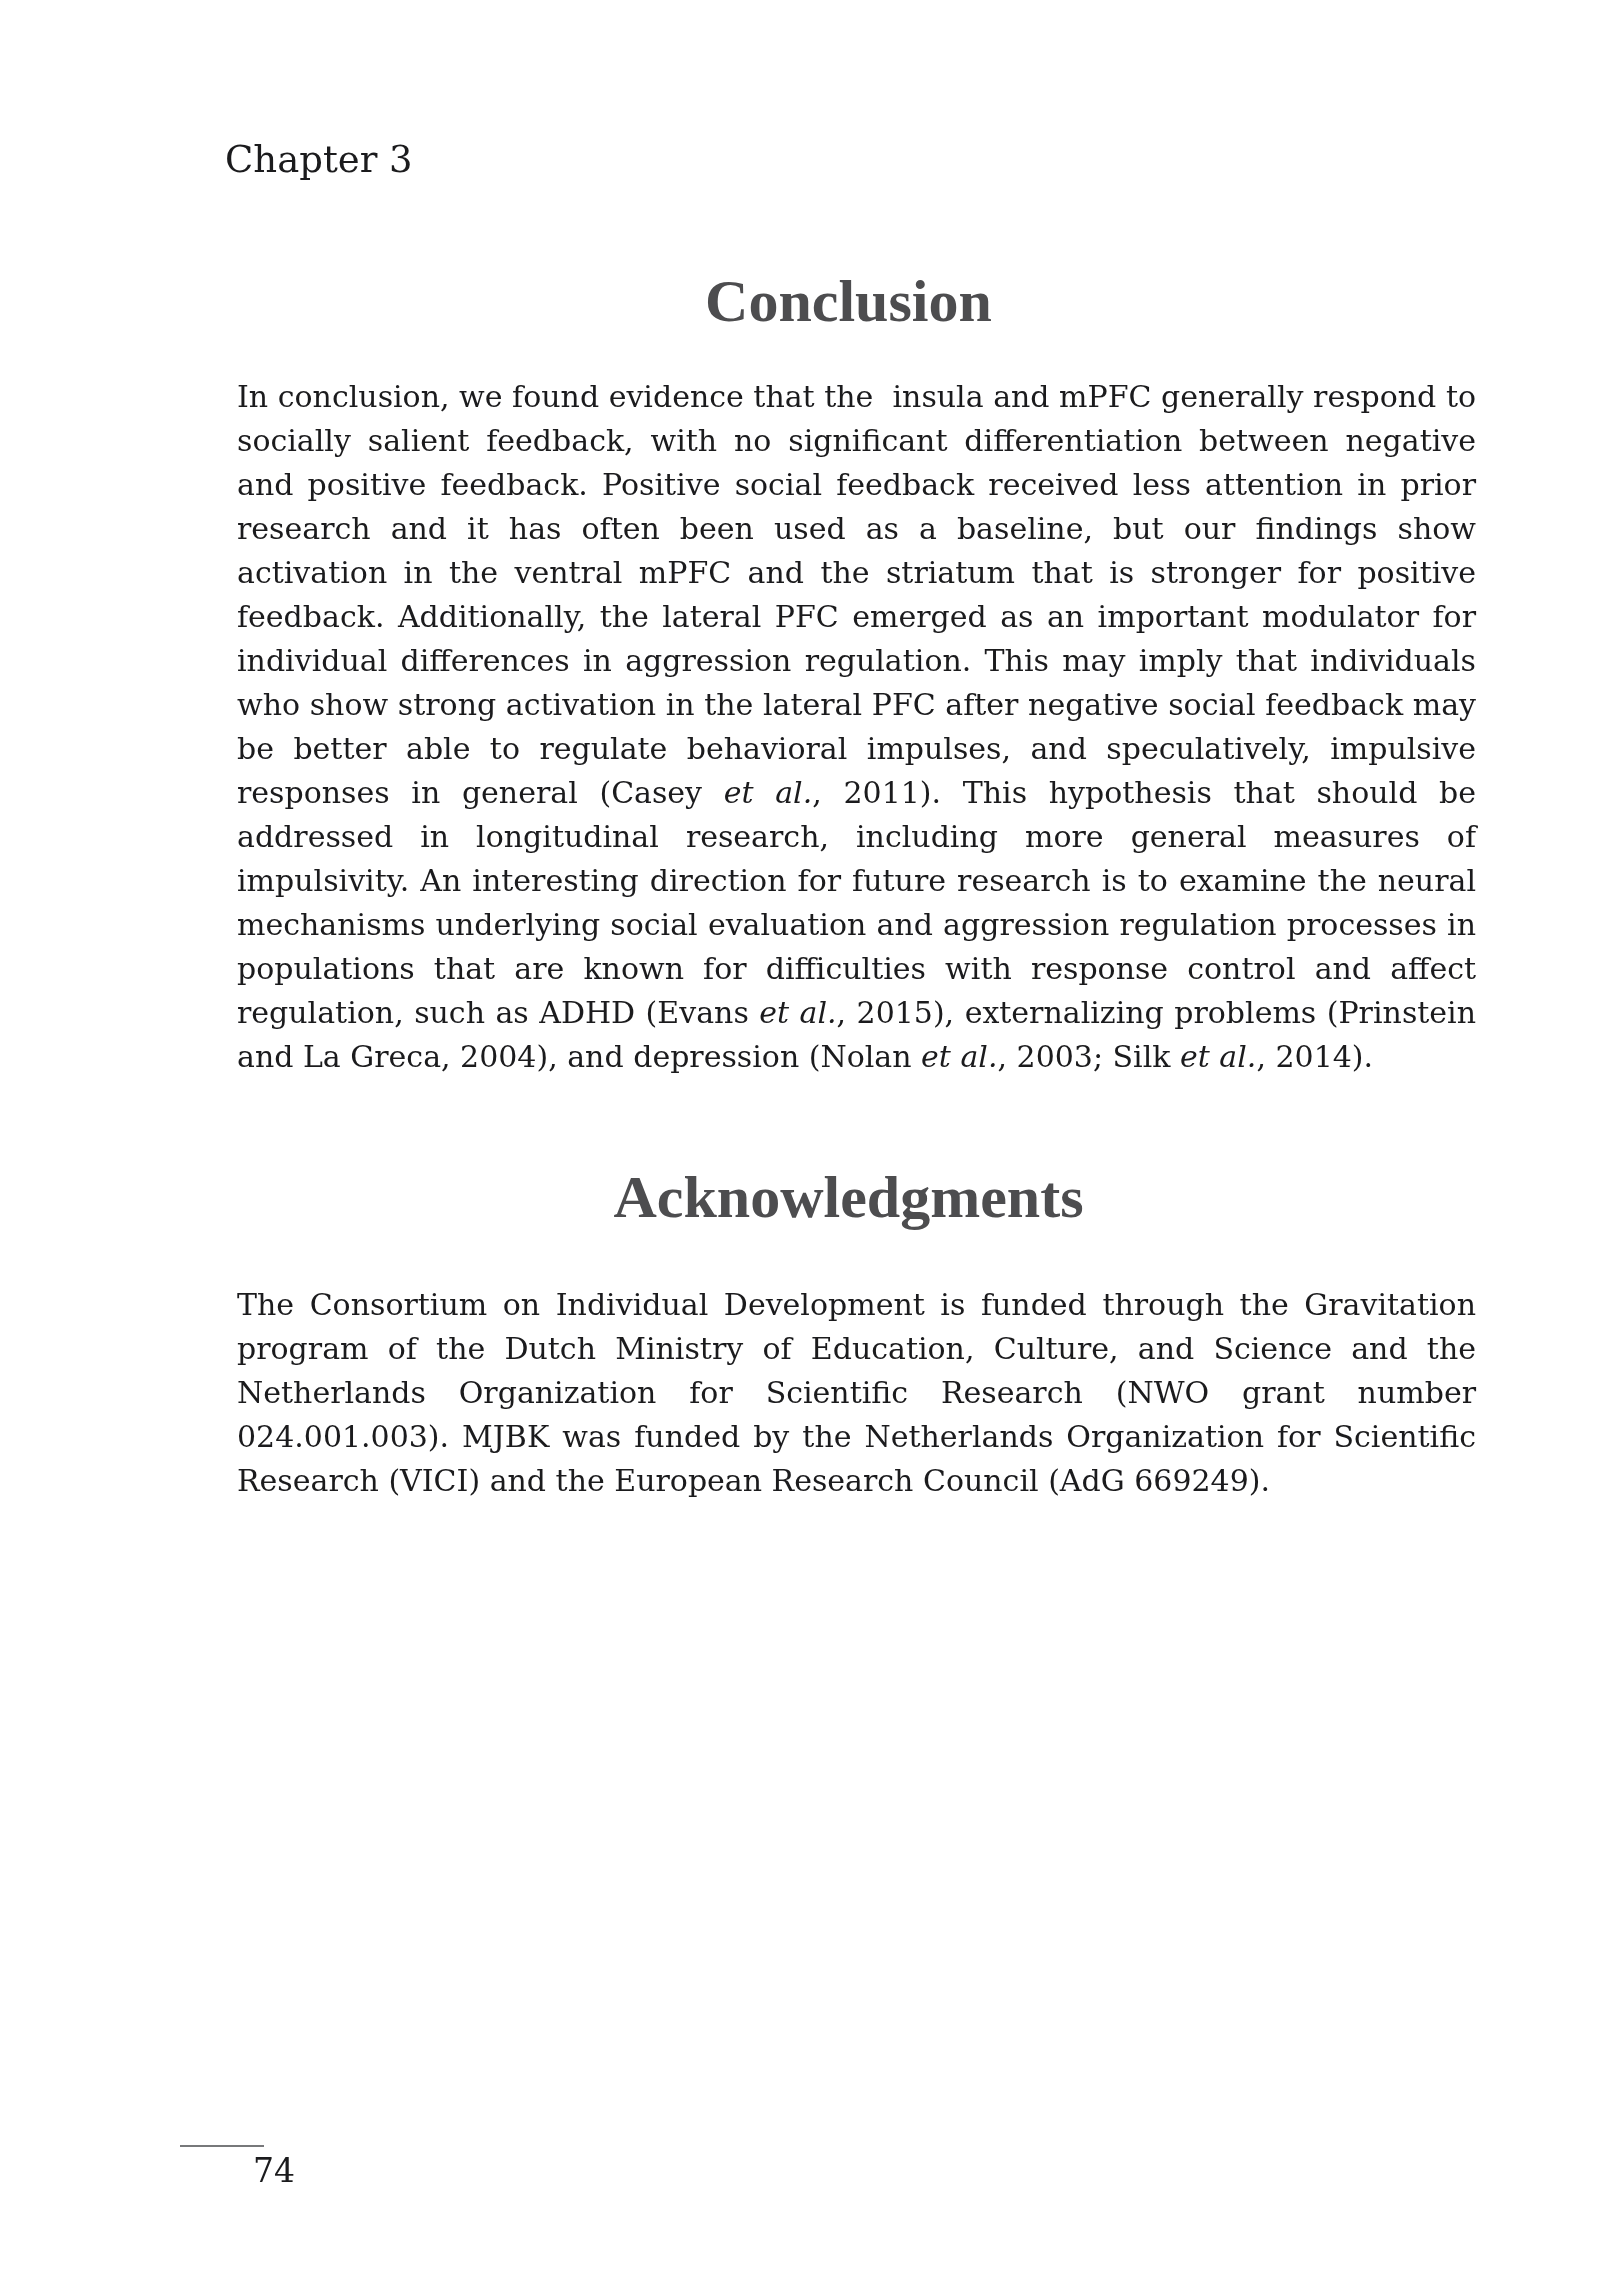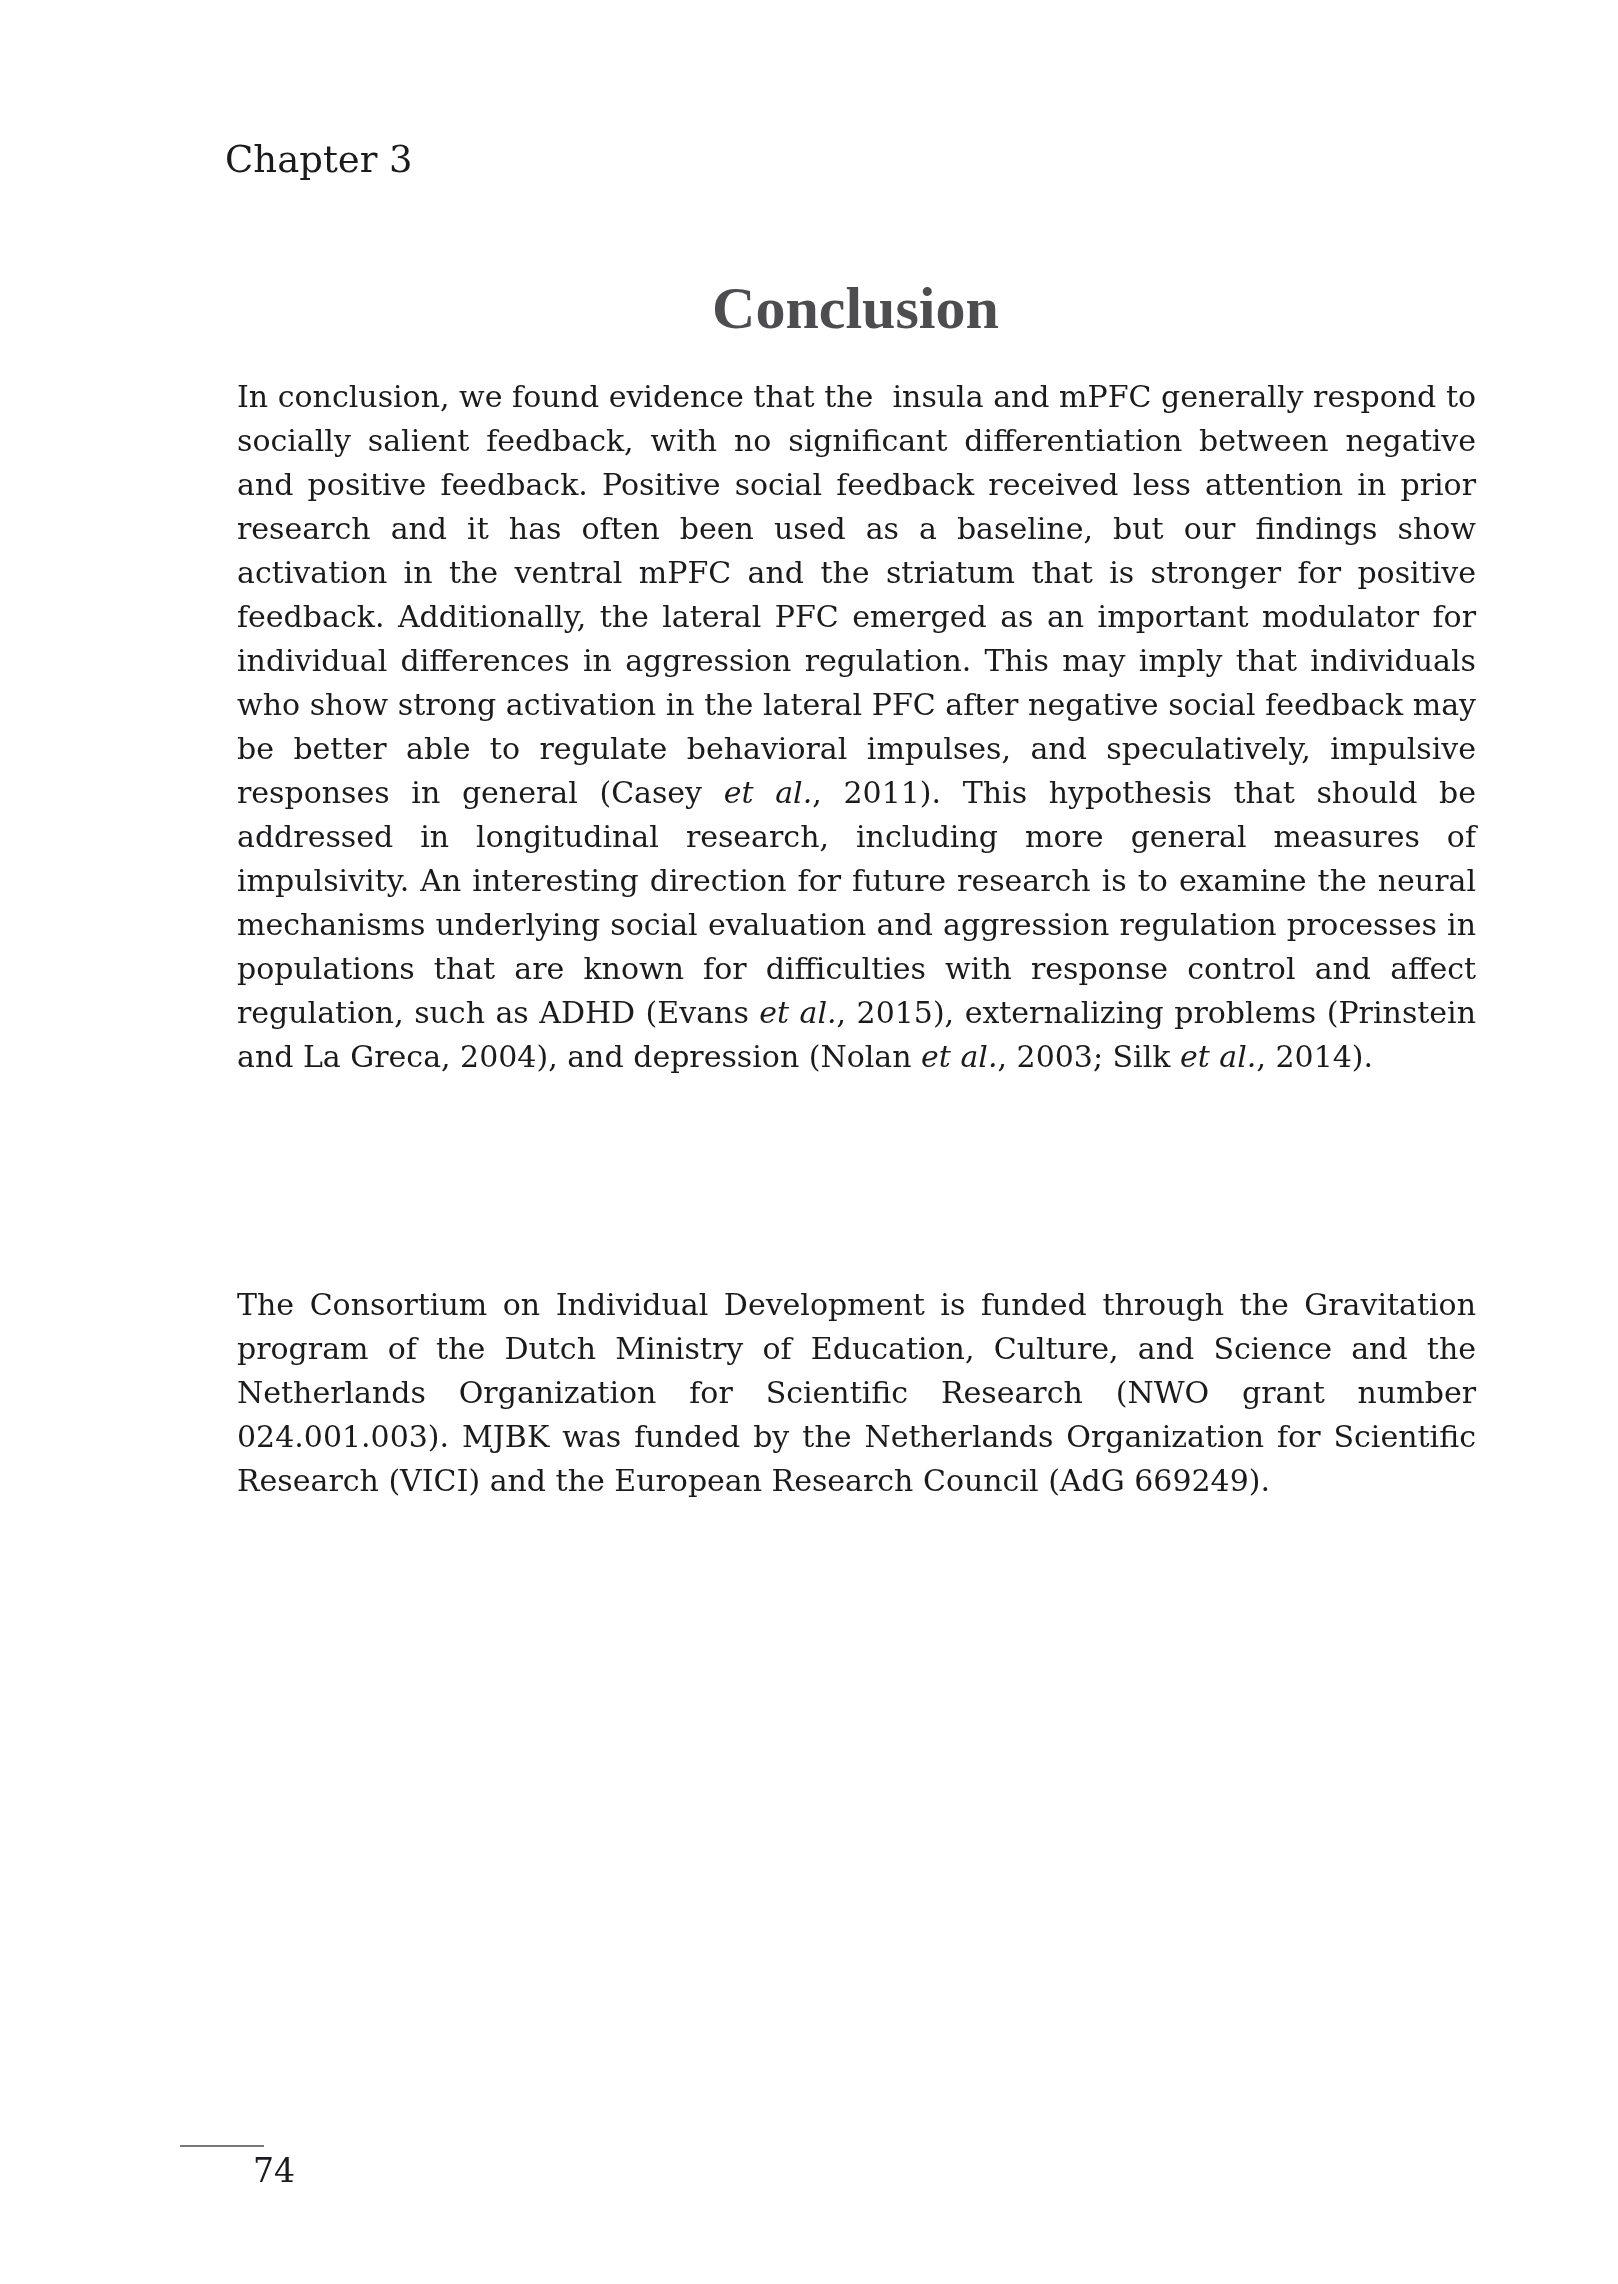--- a/index.html
+++ b/index.html
@@ -25,21 +25,21 @@
     top: 138px;
     font-size: 37px;
     line-height: 1.18;
     color: var(--body-color, #1b1b1d);
     font-family: "DejaVu Serif", "Liberation Serif", serif;
   }
   .heading {
     position: absolute;
     left: 221px;
     width: 1239px;
-    margin: 15px;
+    margin: 8px;
     text-align: center;
     font-family: "Liberation Serif", "DejaVu Serif", serif;
     font-weight: bold;
     font-size: 60px;
     line-height: 1.14;
     color: var(--heading-color, #4d4d4f);
     letter-spacing: 0px;
   }
   .h-conclusion { top: 259px; }
   .h-ack        { top: 1155px; }
@@ -80,20 +80,21 @@
 <body>
 
 <div class="page">
 
   <div class="running-head">Chapter 3</div>
 
   <h1 class="heading h-conclusion">Conclusion</h1>
 
   <p class="body-par par-conclusion"><span>In conclusion, we found evidence that the &nbsp;insula and mPFC generally respond to socially salient feedback, with no significant differentiation between negative and positive feedback. Positive social feedback received less attention in prior research and it has often been used as a baseline, but our findings show activation in the ventral mPFC and the striatum that is stronger for positive feedback. Additionally, the lateral PFC emerged as an important modulator for individual differences in aggression regulation. This may imply that individuals who show strong activation in the lateral PFC after negative social feedback may be better able to regulate behavioral impulses, and speculatively, impulsive responses in general (Casey </span><span class="italic">et al.</span><span>, 2011). This hypothesis that should be addressed in longitudinal research, including more general measures of impulsivity. An interesting direction for future research is to examine the neural mechanisms underlying social evaluation and aggression regulation processes in populations that are known for difficulties with response control and affect regulation, such as ADHD (Evans </span><span class="italic">et al.</span><span>, 2015), externalizing problems (Prinstein and La Greca, 2004), and depression (Nolan </span><span class="italic">et al.</span><span>, 2003; Silk </span><span class="italic">et al.</span><span>, 2014).</span></p>
 
+  <h1 class="heading h-ack">Acknowledgments</h1>
 
   <p class="body-par par-ack"><span>The Consortium on Individual Development is funded through the Gravitation program of the Dutch Ministry of Education, Culture, and Science and the Netherlands Organization for Scientific Research (NWO grant number 024.001.003). MJBK was funded by the Netherlands Organization for Scientific Research (VICI) and the European Research Council (AdG 669249).</span></p>
 
   <div class="footer-rule"></div>
 
   <div class="page-number">74</div>
 
 </div>
 
 

